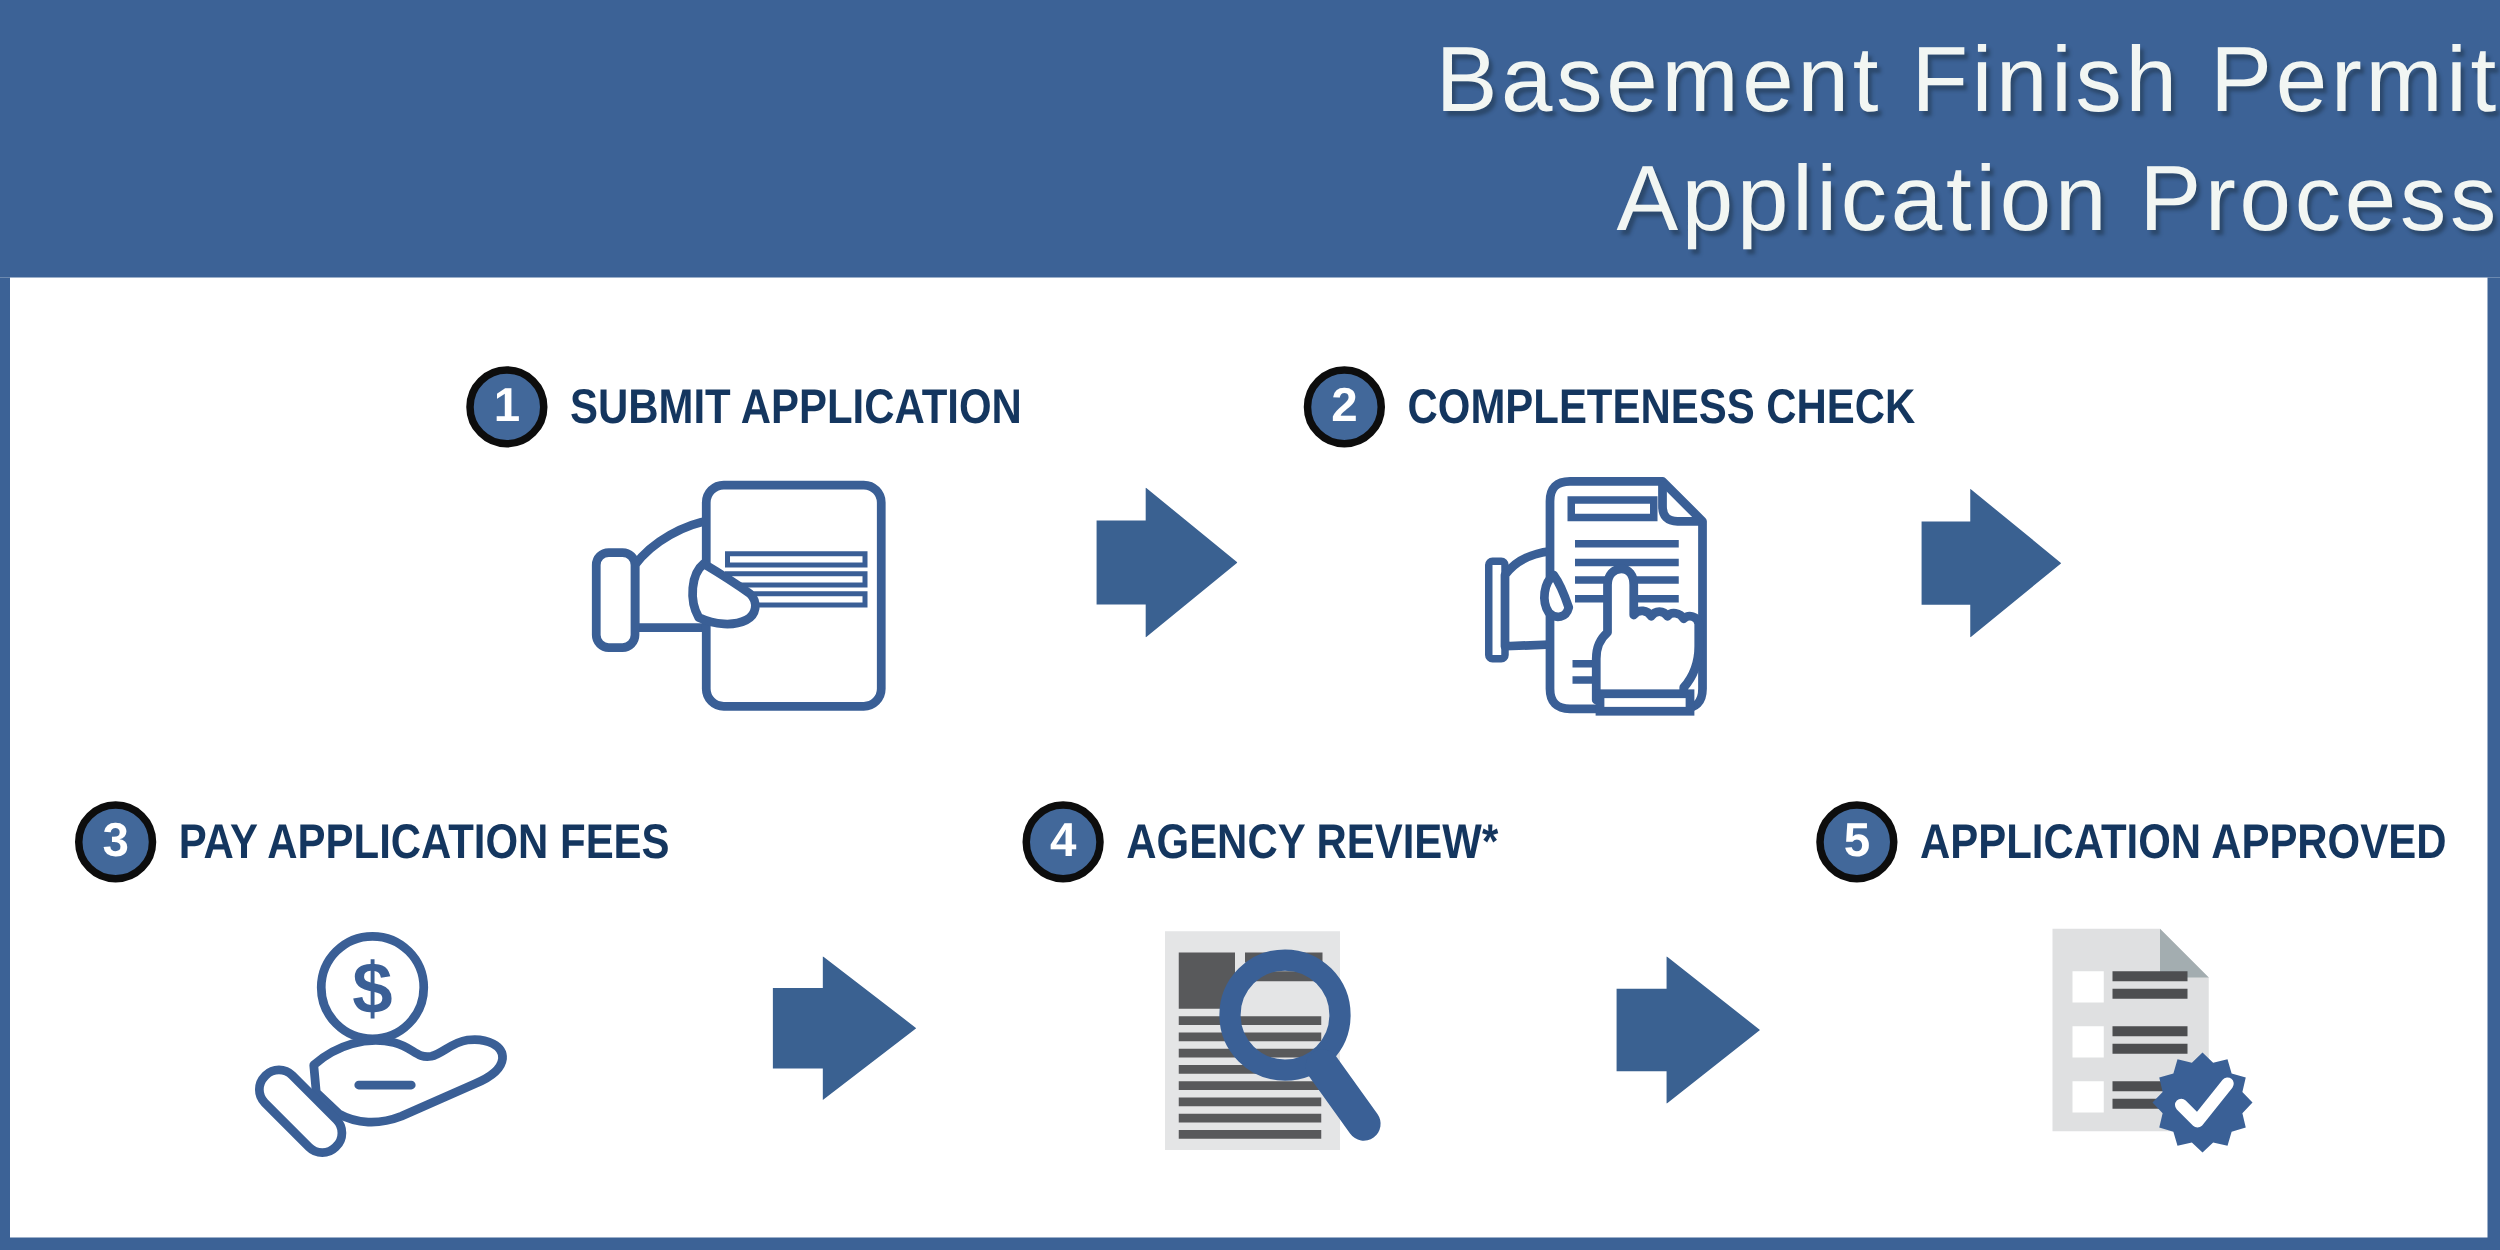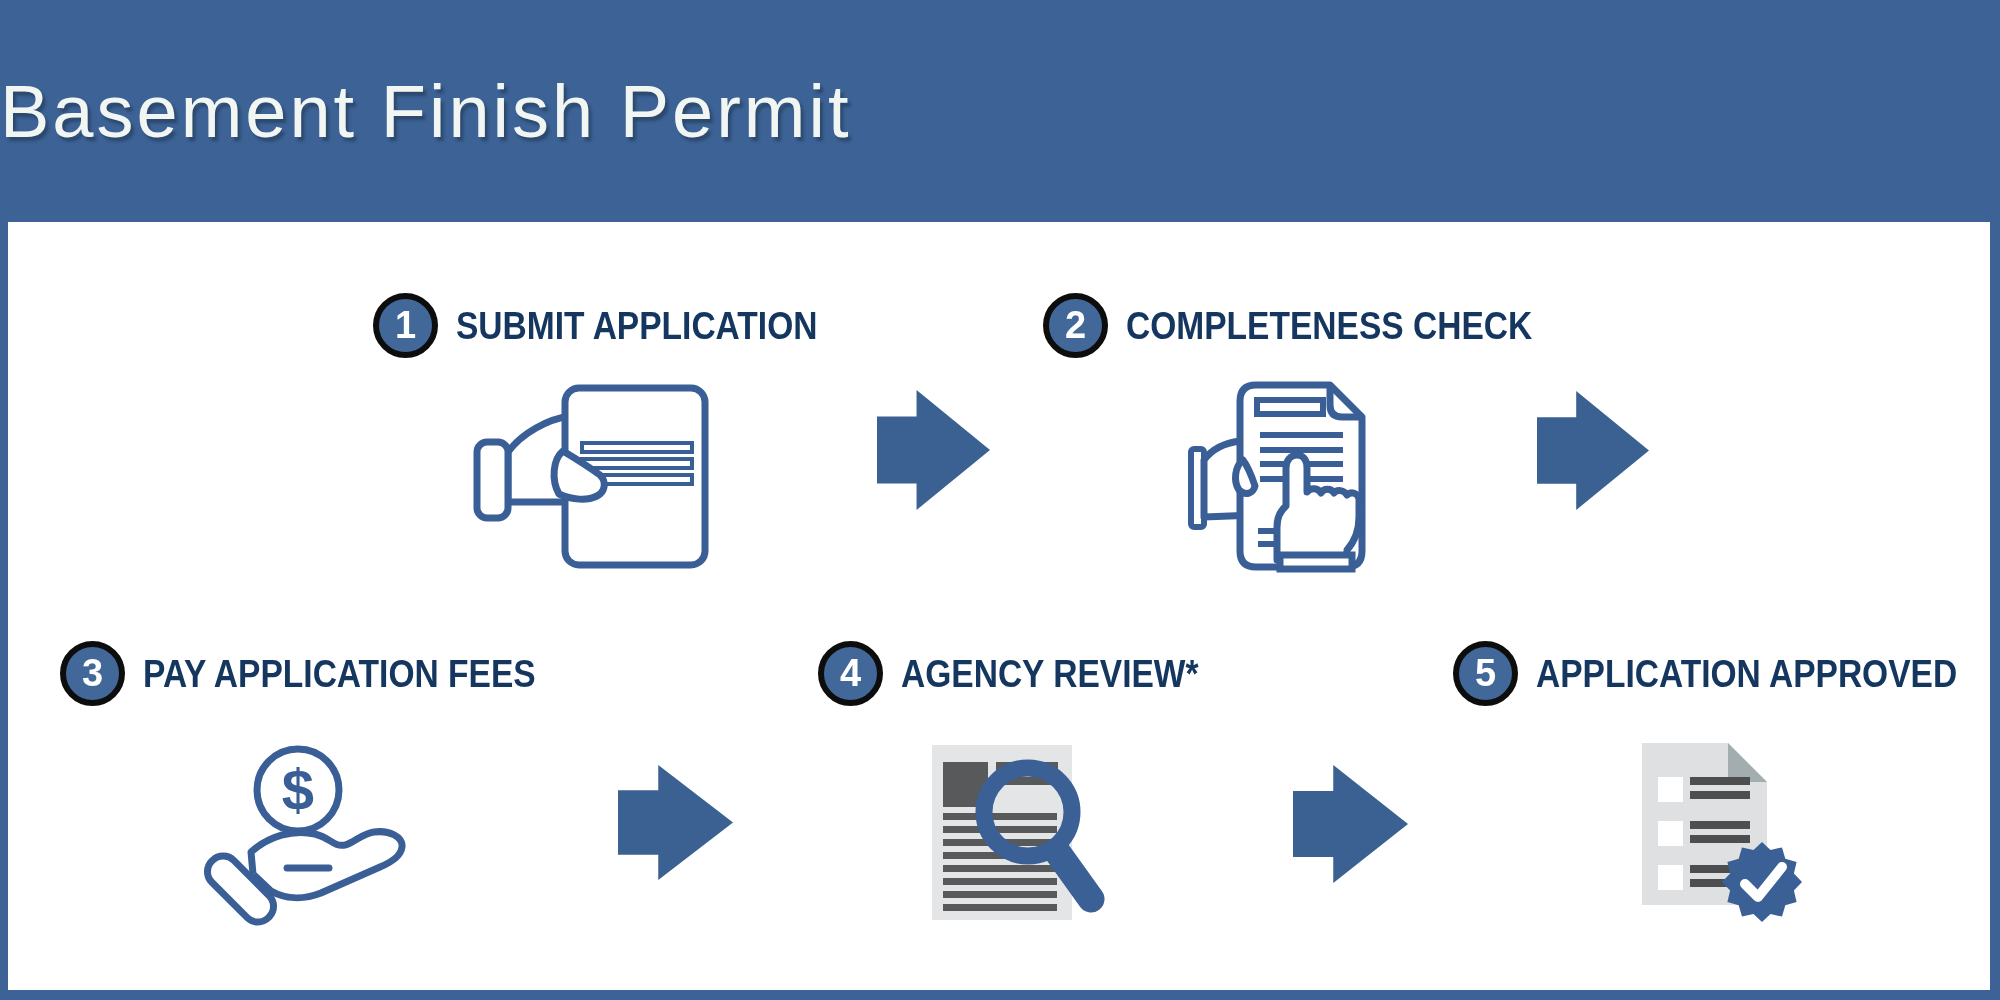--- a/index.html
+++ b/index.html
@@ -3,21 +3,21 @@
 <meta charset="utf-8">
 <style>
   html,body{margin:0;padding:0;background:#ffffff;}
   .stage{
     position:relative;width:2000px;height:1000px;overflow:hidden;
     background:#ffffff;font-family:"Liberation Sans",sans-serif;
   }
   
   .header{
     position:absolute;left:0;top:0;width:2000px;height:222px;
-    background:#3C6296;display:flex;flex-direction:column;align-items:flex-start;
+    background:#3C6296;display:flex;flex-direction:column;align-items:flex-end;
     justify-content:center;
   }
   .title-line{
     color:#F2F6F3;font-size:74px;font-weight:400;letter-spacing:3px;
     line-height:95px;text-align:center;
     text-shadow:3px 4px 3px rgba(25,42,58,0.45);
   }
   
   .frame{position:absolute;background:#3C6296;}
   .frame-left{left:0;top:222px;width:8px;bottom:0;height:778px;}
@@ -60,20 +60,21 @@
   .ln{stroke:#3A5F96;fill:none;}
   .lnf{stroke:#3A5F96;fill:#ffffff;}
 </style>
 </head>
 <body>
 
 <div class="stage">
 
   <div class="header">
     <div class="title-line">Basement Finish Permit</div>
+    <div class="title-line">Application Process</div>
   </div>
 
   <div class="frame frame-left"></div>
   <div class="frame frame-right"></div>
   <div class="frame frame-bottom"></div>
 
   <div class="step-header s1">
     <div class="badge">1</div>
     <div class="step-label">SUBMIT APPLICATION</div>
   </div>

